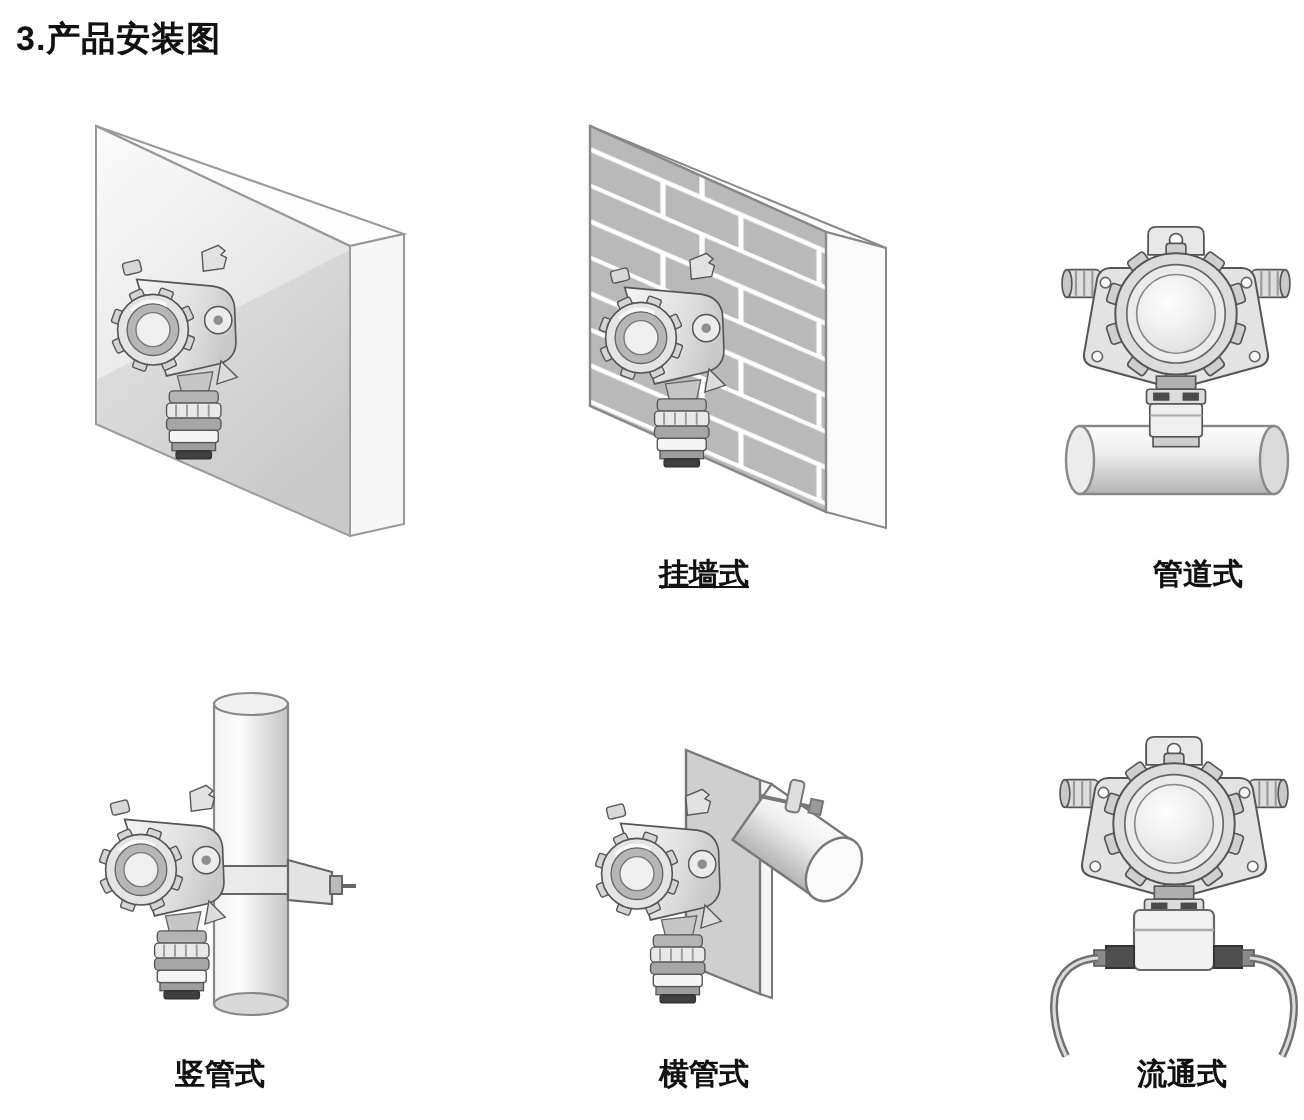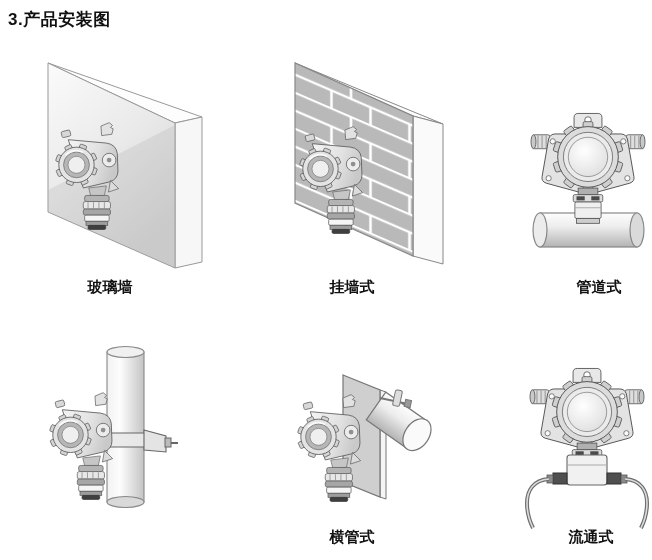--- a/index.html
+++ b/index.html
@@ -4,21 +4,21 @@
 <style>
   html,body{margin:0;padding:0;background:#fff;}
   .page{position:relative;width:652px;height:560px;background:#fff;overflow:hidden;
         font-family:"Liberation Sans", sans-serif;}
   .art{position:absolute;left:0;top:0;}
   .title{position:absolute;left:8px;top:8px;font-size:17px;font-weight:bold;color:#111;
          letter-spacing:.5px;}
   .cap{position:absolute;width:120px;text-align:center;font-size:15px;font-weight:bold;color:#111;}
   .cap.r1{top:278px;}
   .cap.r2{top:528px;}
-  .c1{left:50px;} .c2{left:292px;} .c3{left:539px;}
+  .c1{left:50px;} .c2{left:292px;text-decoration:underline;} .c3{left:539px;}
   .c4{left:50px;} .c5{left:292px;} .c6{left:531px;}
 </style>
 </head>
 <body>
 
 <div class="page">
 
   <svg class="art" width="652" height="560" viewBox="0 0 652 560">
     <defs>
       <linearGradient id="gGlass" x1="0" y1="0" x2="0.55" y2="1">
@@ -213,18 +213,18 @@
         <path d="M549,479 C533,480 527,491 527,503 C527,514 530,522 533,528" stroke="#6f6f6f" stroke-width="4"></path>
         <path d="M549,479 C533,480 527,491 527,503 C527,514 530,522 533,528" stroke="#dcdcdc" stroke-width="1.6"></path>
         <path d="M625,479 C641,480 647,491 647,503 C647,514 644,522 641,528" stroke="#6f6f6f" stroke-width="4"></path>
         <path d="M625,479 C641,480 647,491 647,503 C647,514 644,522 641,528" stroke="#dcdcdc" stroke-width="1.6"></path>
       </g>
     </g>
   </svg>
 
   <div class="title">3.产品安装图</div>
 
-  <div class="cap r1 c1">玻璃墙</div>
   <div class="cap r1 c2">挂墙式</div>
   <div class="cap r1 c3">管道式</div>
+  <div class="cap r2 c4">竖管式</div>
   <div class="cap r2 c6">流通式</div>
   <div class="cap r2 c5">横管式</div>
 </div>
 
 </body></html>

